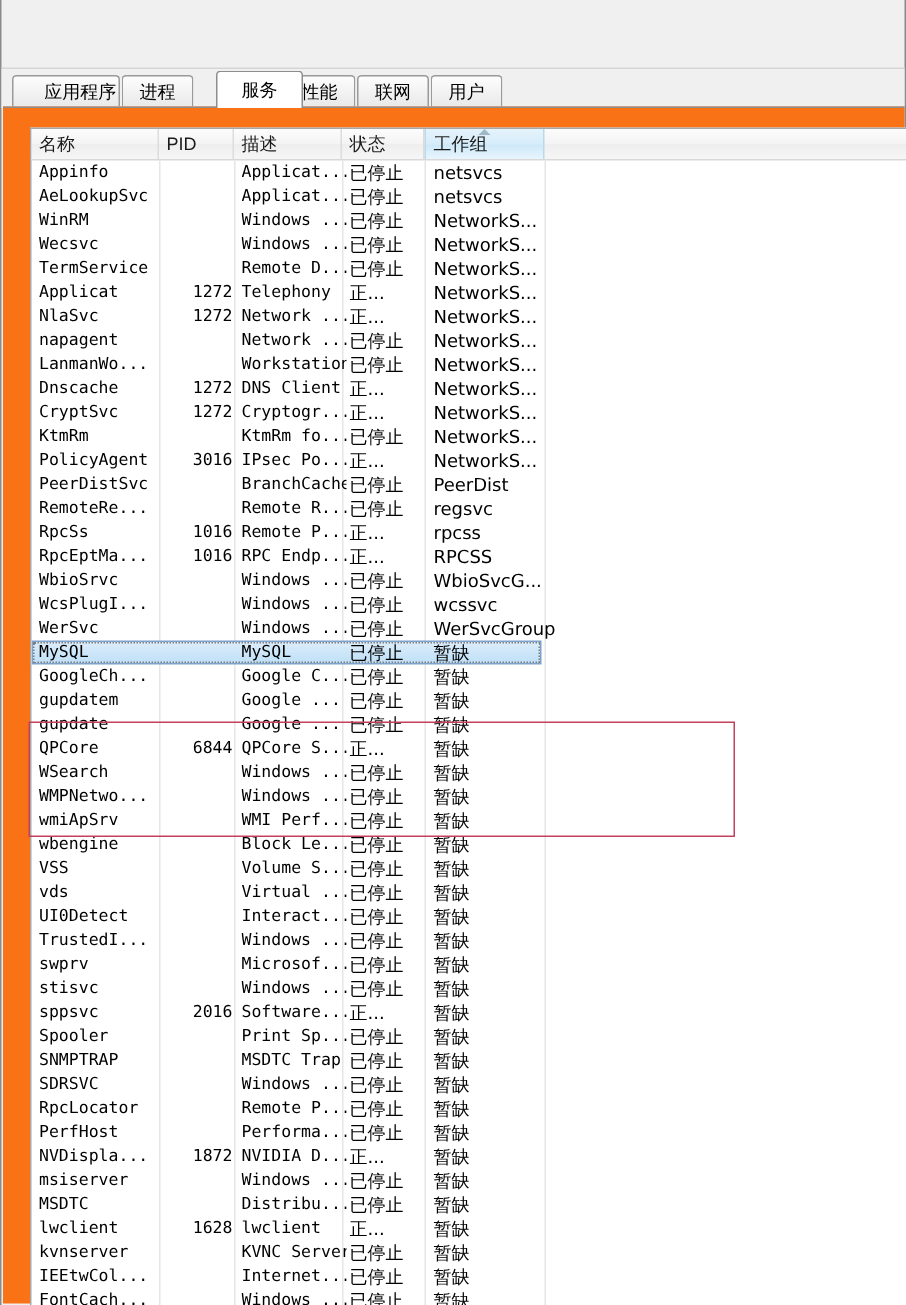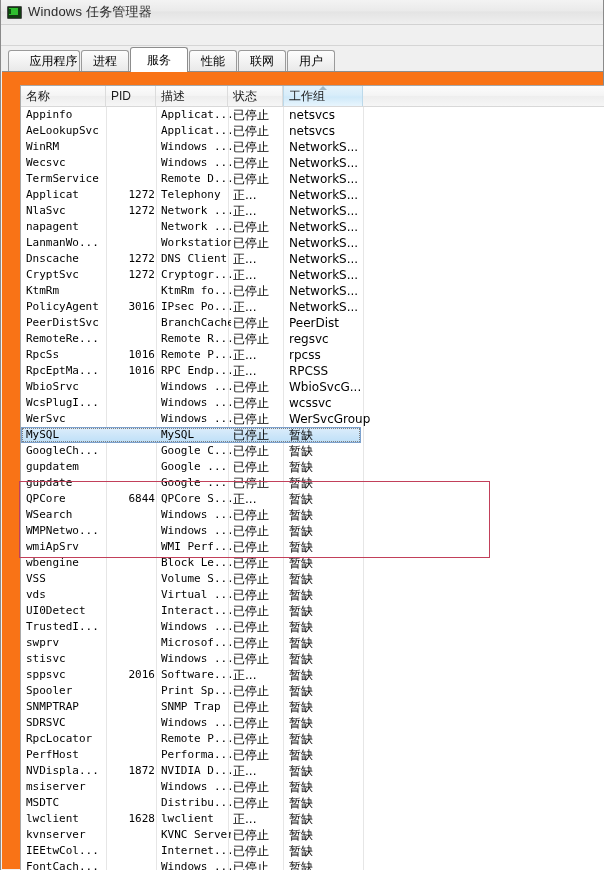--- a/index.html
+++ b/index.html
@@ -164,35 +164,27 @@
     box-sizing:border-box;
     pointer-events:none;
     z-index:9;
   }
 </style>
 </head>
 <body>
 
 <div class="window">
 
-  <div class="titlebar">
-    <div class="tb-icon">
-      <div class="frame"></div>
-        <div class="screen"></div>
-        <div class="bar"></div>
-    </div>
-    <div class="tb-title">Windows 任务管理器</div>
-  </div>
 
   <div class="menubar-rule"></div>
 
   <div class="tabstrip">
     <div class="tab" style="left:7px;width:72px;padding-left:19px;">应用程序</div>
     <div class="tab" style="left:80px;width:48px;">进程</div>
-    <div class="tab active" style="left:129px;width:58px;">服务</div>
+    <div class="tab active" style="left:143px;width:58px;">服务</div>
     <div class="tab" style="left:188px;width:48px;">性能</div>
     <div class="tab" style="left:237px;width:48px;">联网</div>
     <div class="tab" style="left:286px;width:48px;">用户</div>
   </div>
 
   <div class="client">
 
     <div class="listview">
 
       <div class="lv-header">
@@ -470,21 +462,21 @@
           <div class="row">
             <div class="cell c-name">Spooler</div>
             <div class="cell c-pid"></div>
             <div class="cell c-desc">Print Sp...</div>
             <div class="cell c-status cjk">已停止</div>
             <div class="cell c-group cjk">暂缺</div>
           </div>
           <div class="row">
             <div class="cell c-name">SNMPTRAP</div>
             <div class="cell c-pid"></div>
-            <div class="cell c-desc">SNMP Trap</div>
+            <div class="cell c-desc">MSDTC Trap</div>
             <div class="cell c-status cjk">已停止</div>
             <div class="cell c-group cjk">暂缺</div>
           </div>
           <div class="row">
             <div class="cell c-name">SDRSVC</div>
             <div class="cell c-pid"></div>
             <div class="cell c-desc">Windows ...</div>
             <div class="cell c-status cjk">已停止</div>
             <div class="cell c-group cjk">暂缺</div>
           </div>

